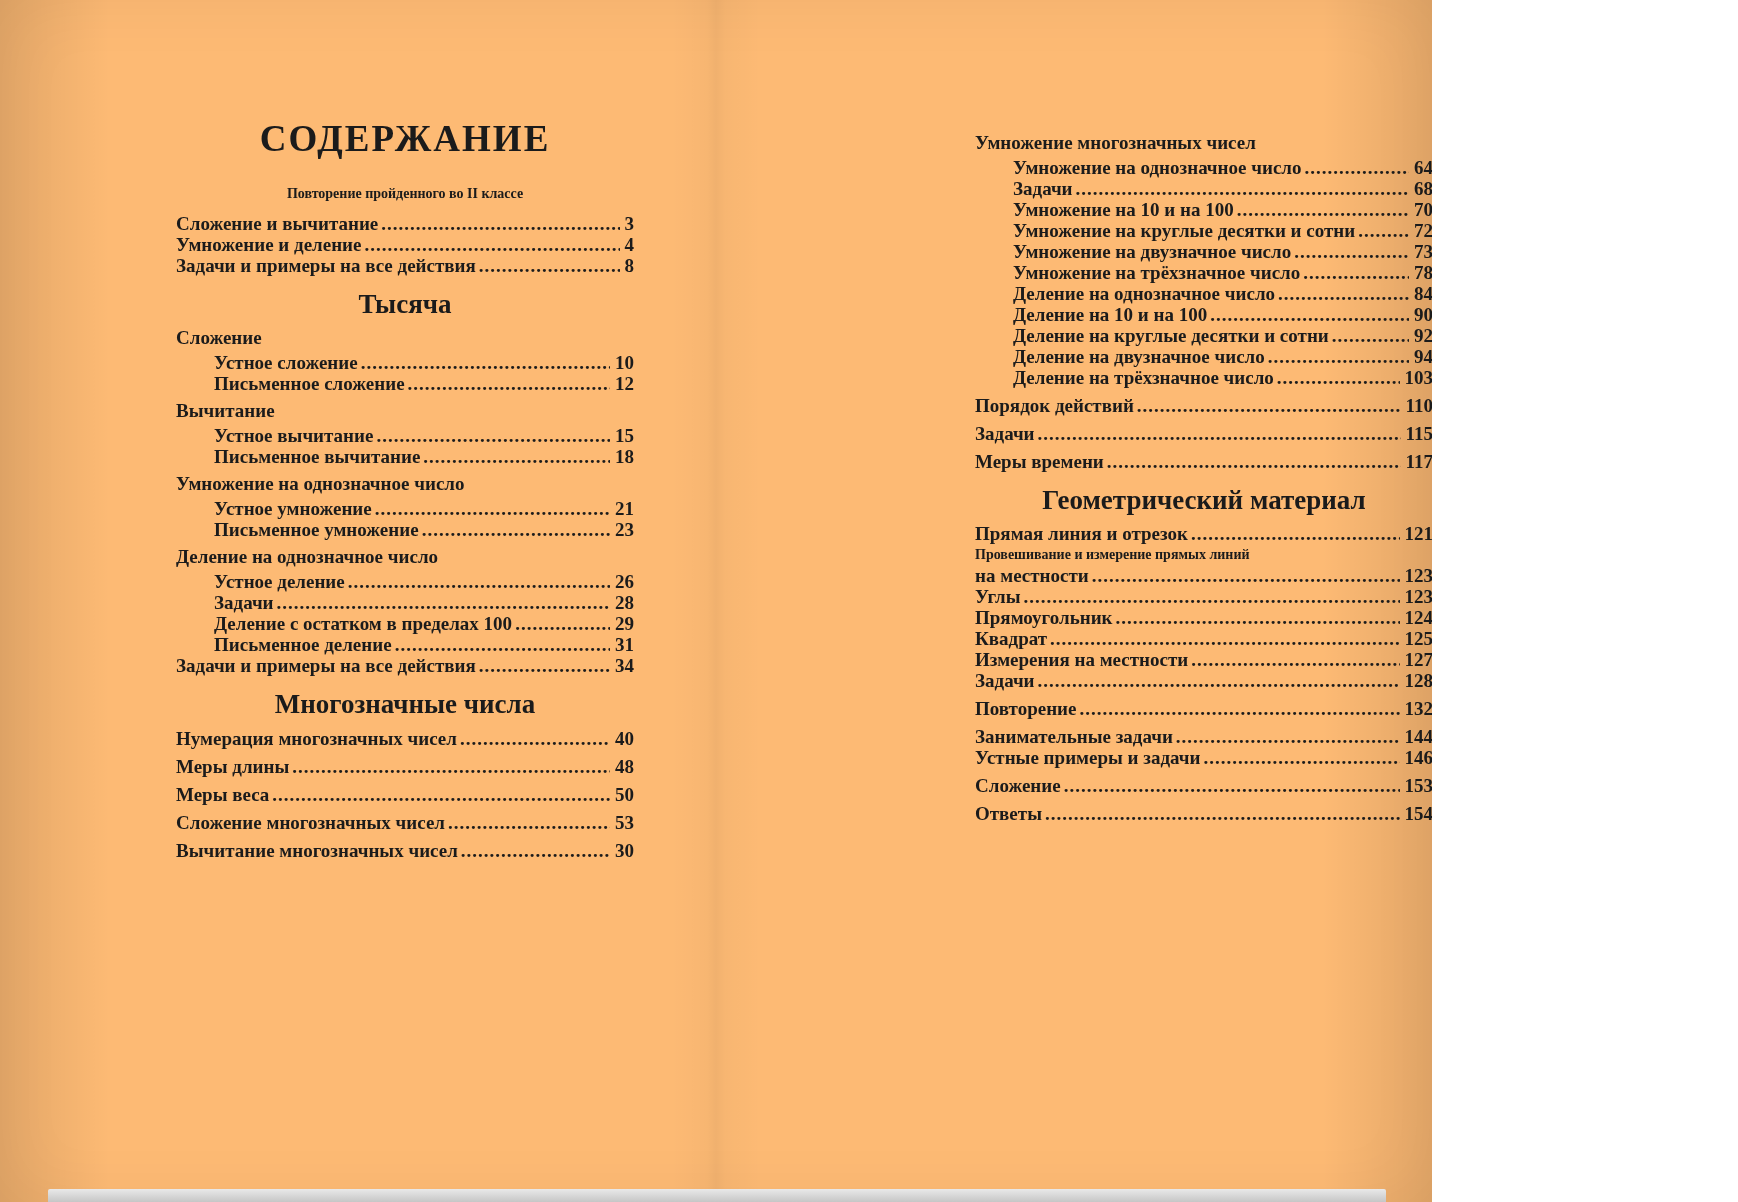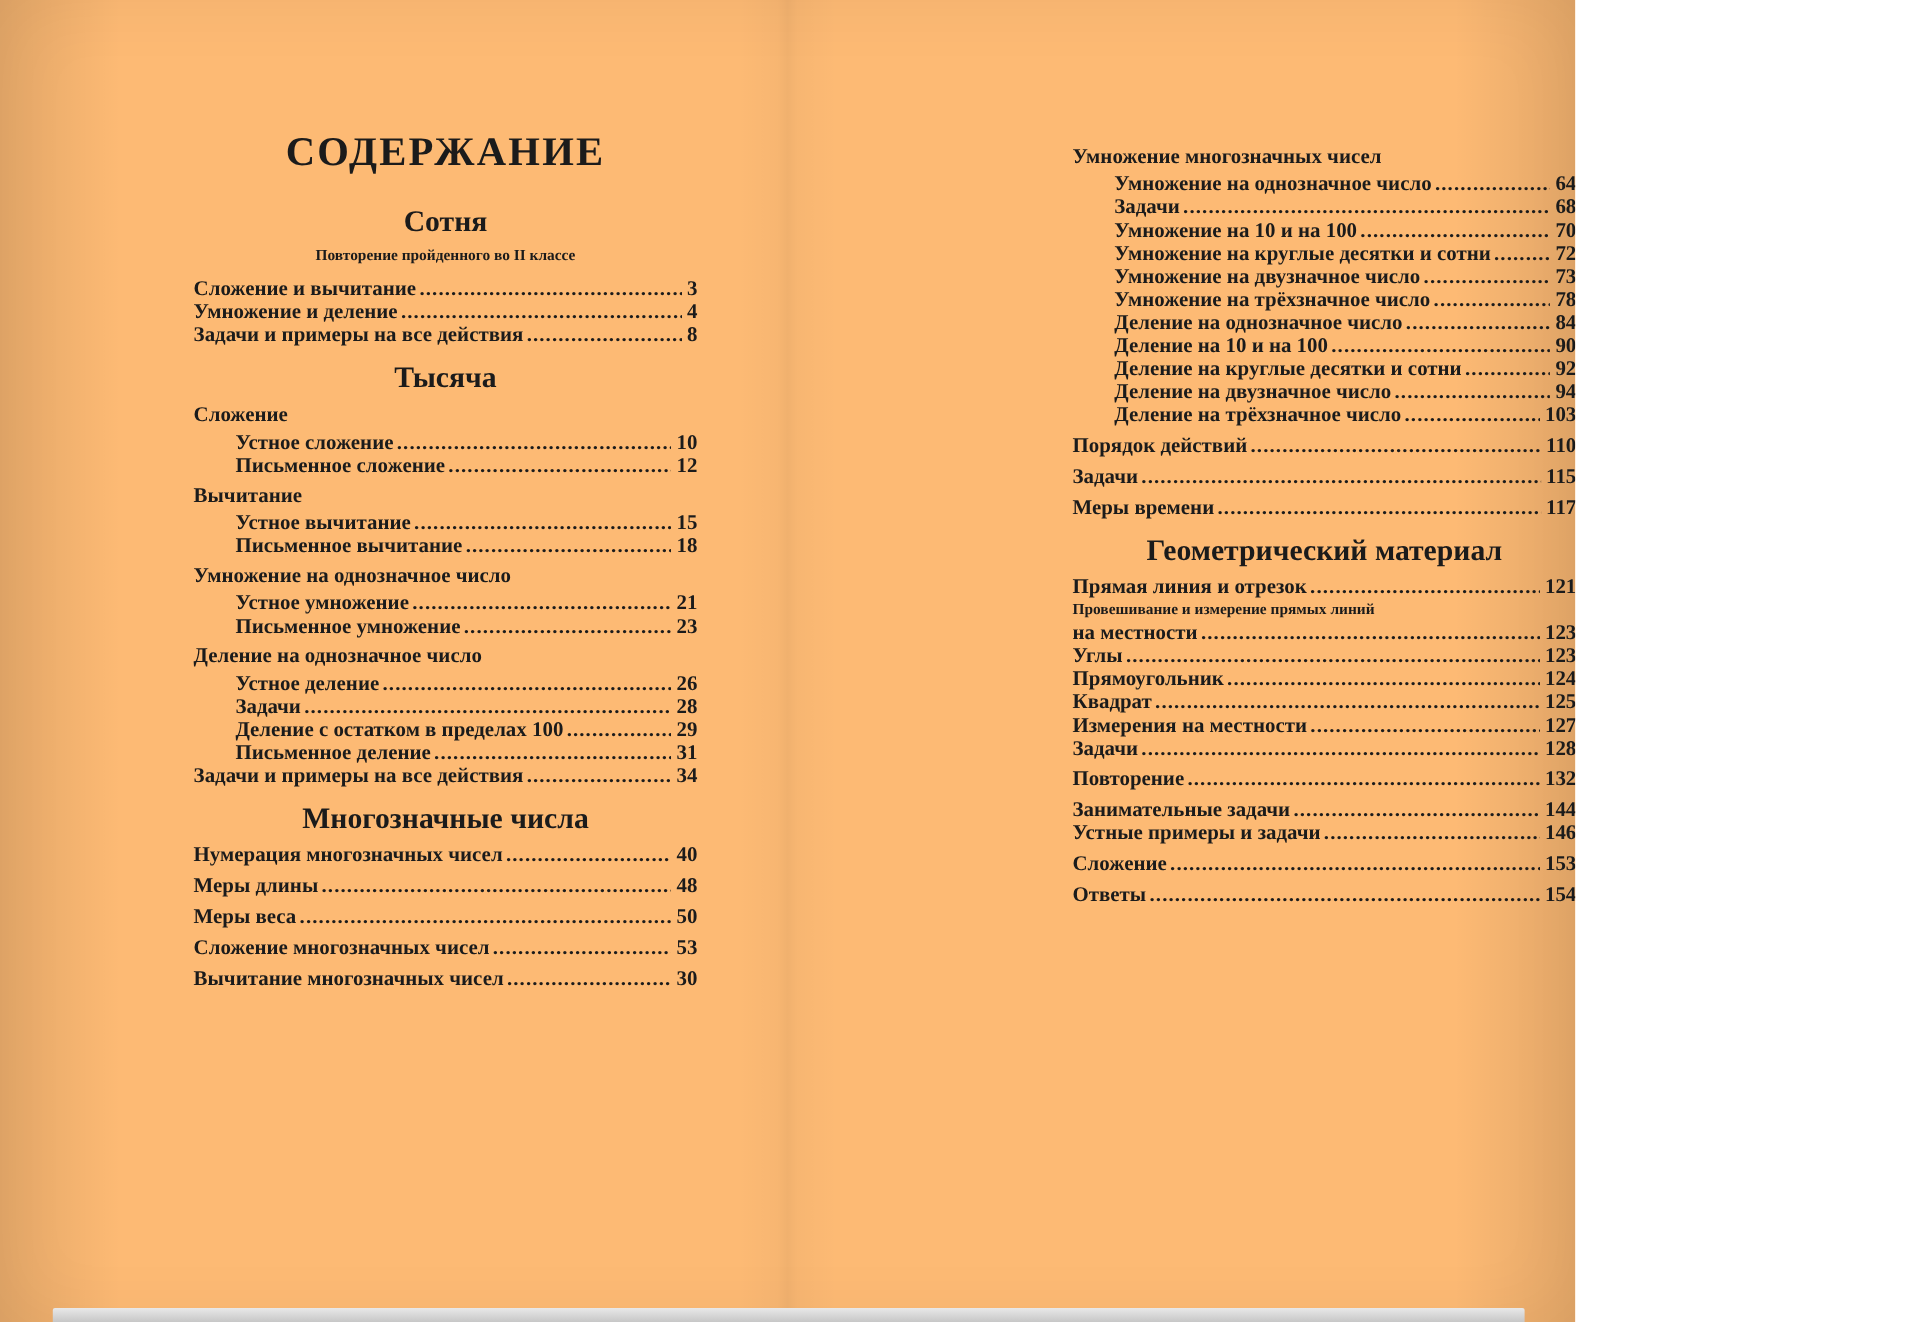--- a/index.html
+++ b/index.html
@@ -101,21 +101,20 @@
 
 <div class="spread">
   <div class="edge-left"></div>
   <div class="edge-right"></div>
   <div class="spine"></div>
   <div class="book-bottom-edge"></div>
 
   <div class="col" id="left-col">
     <h1 class="toc-title">СОДЕРЖАНИЕ</h1>
     <div id="left-items">
-        <div class="section-heading">Сотня</div>
         <div class="section-subheading">Повторение пройденного во II классе</div>
         <div class="toc-row">
           <span class="t">Сложение и вычитание</span>
           <span class="dots">................................................................................................................................................................</span>
           <span class="pg">3</span>
         </div>
         <div class="toc-row">
           <span class="t">Умножение и деление</span>
           <span class="dots">................................................................................................................................................................</span>
           <span class="pg">4</span>

